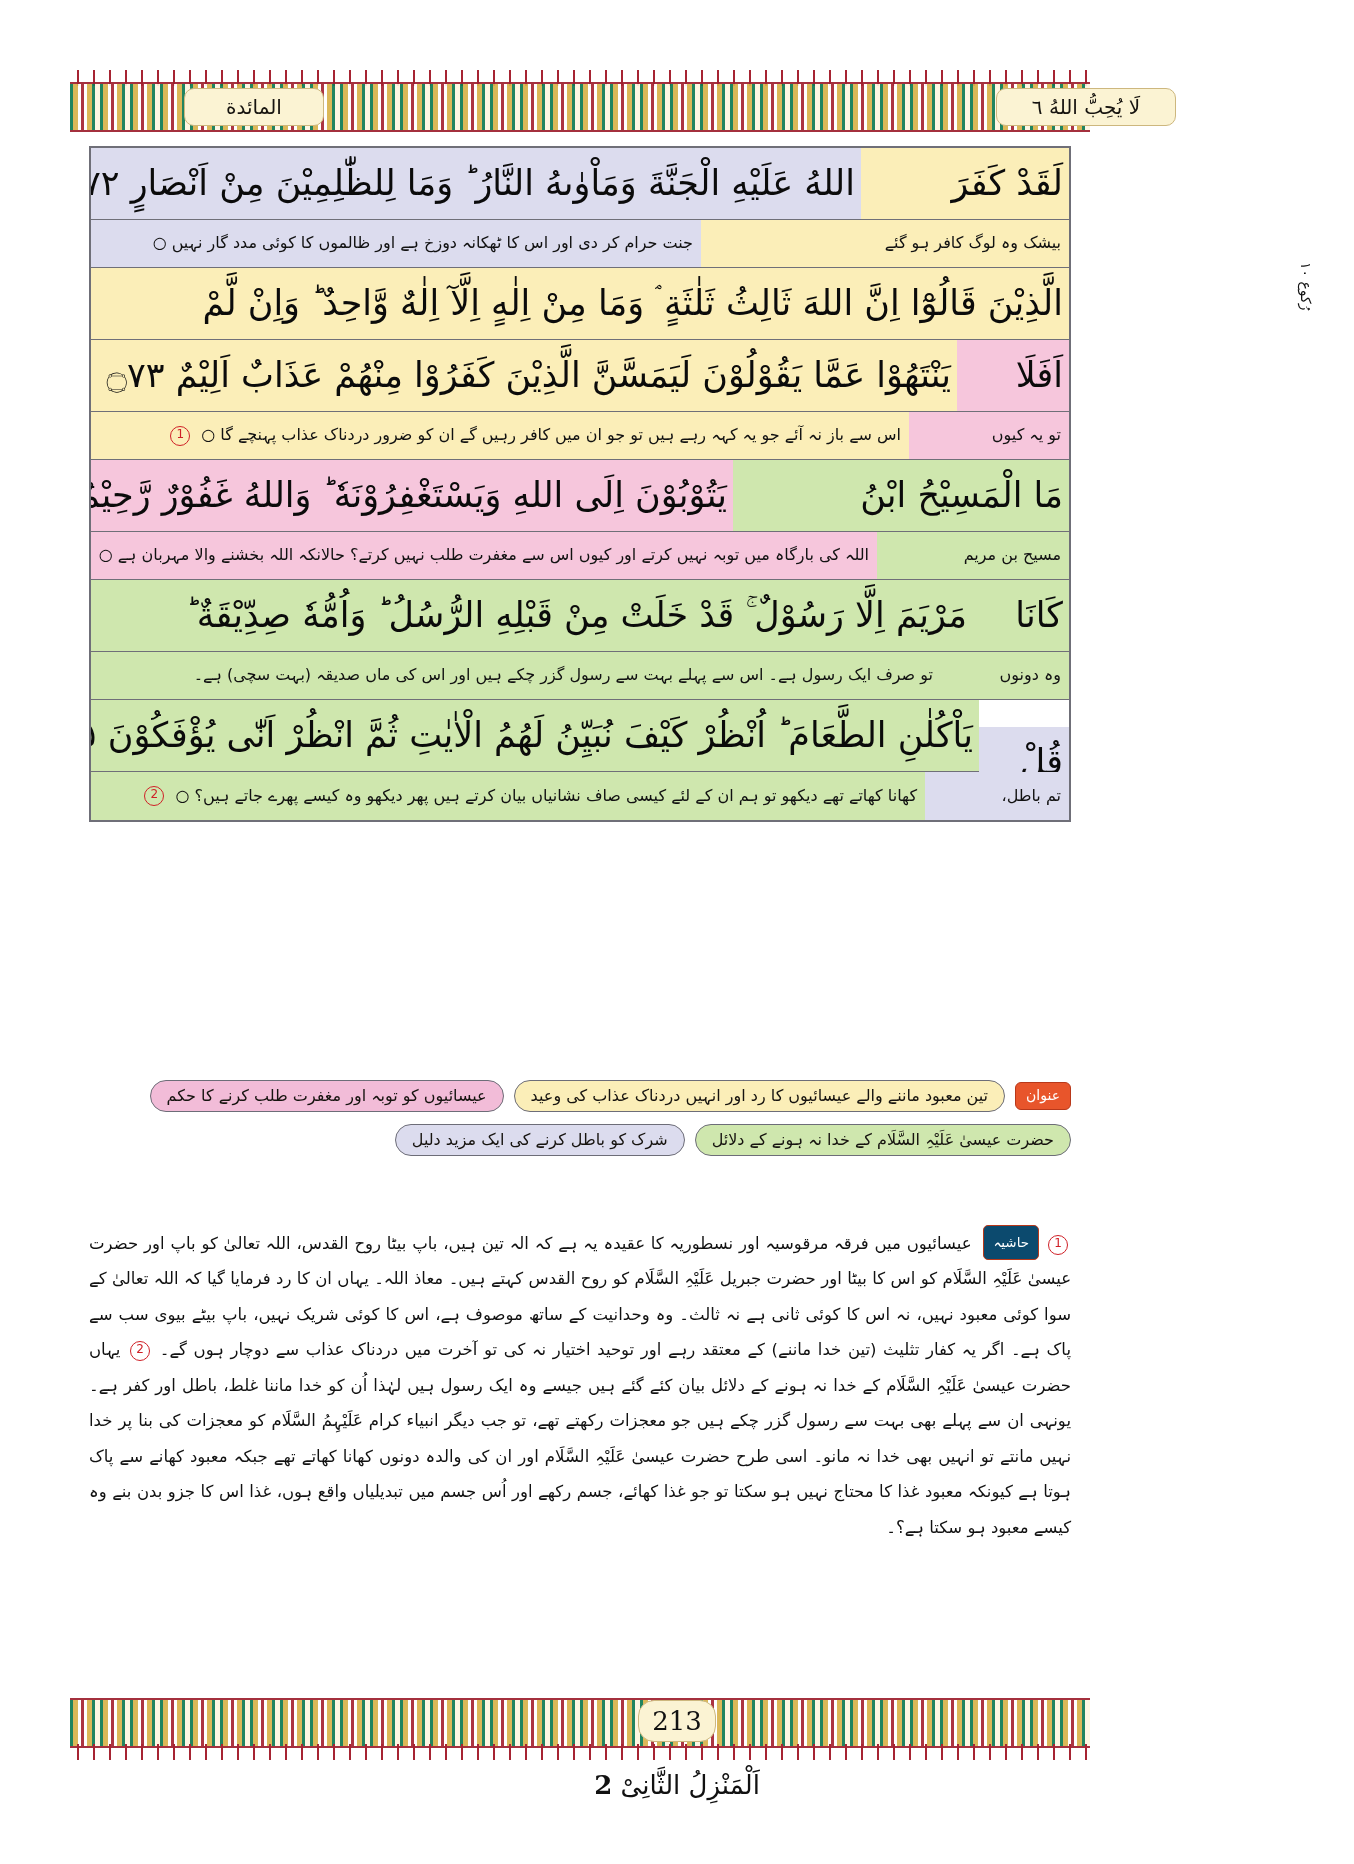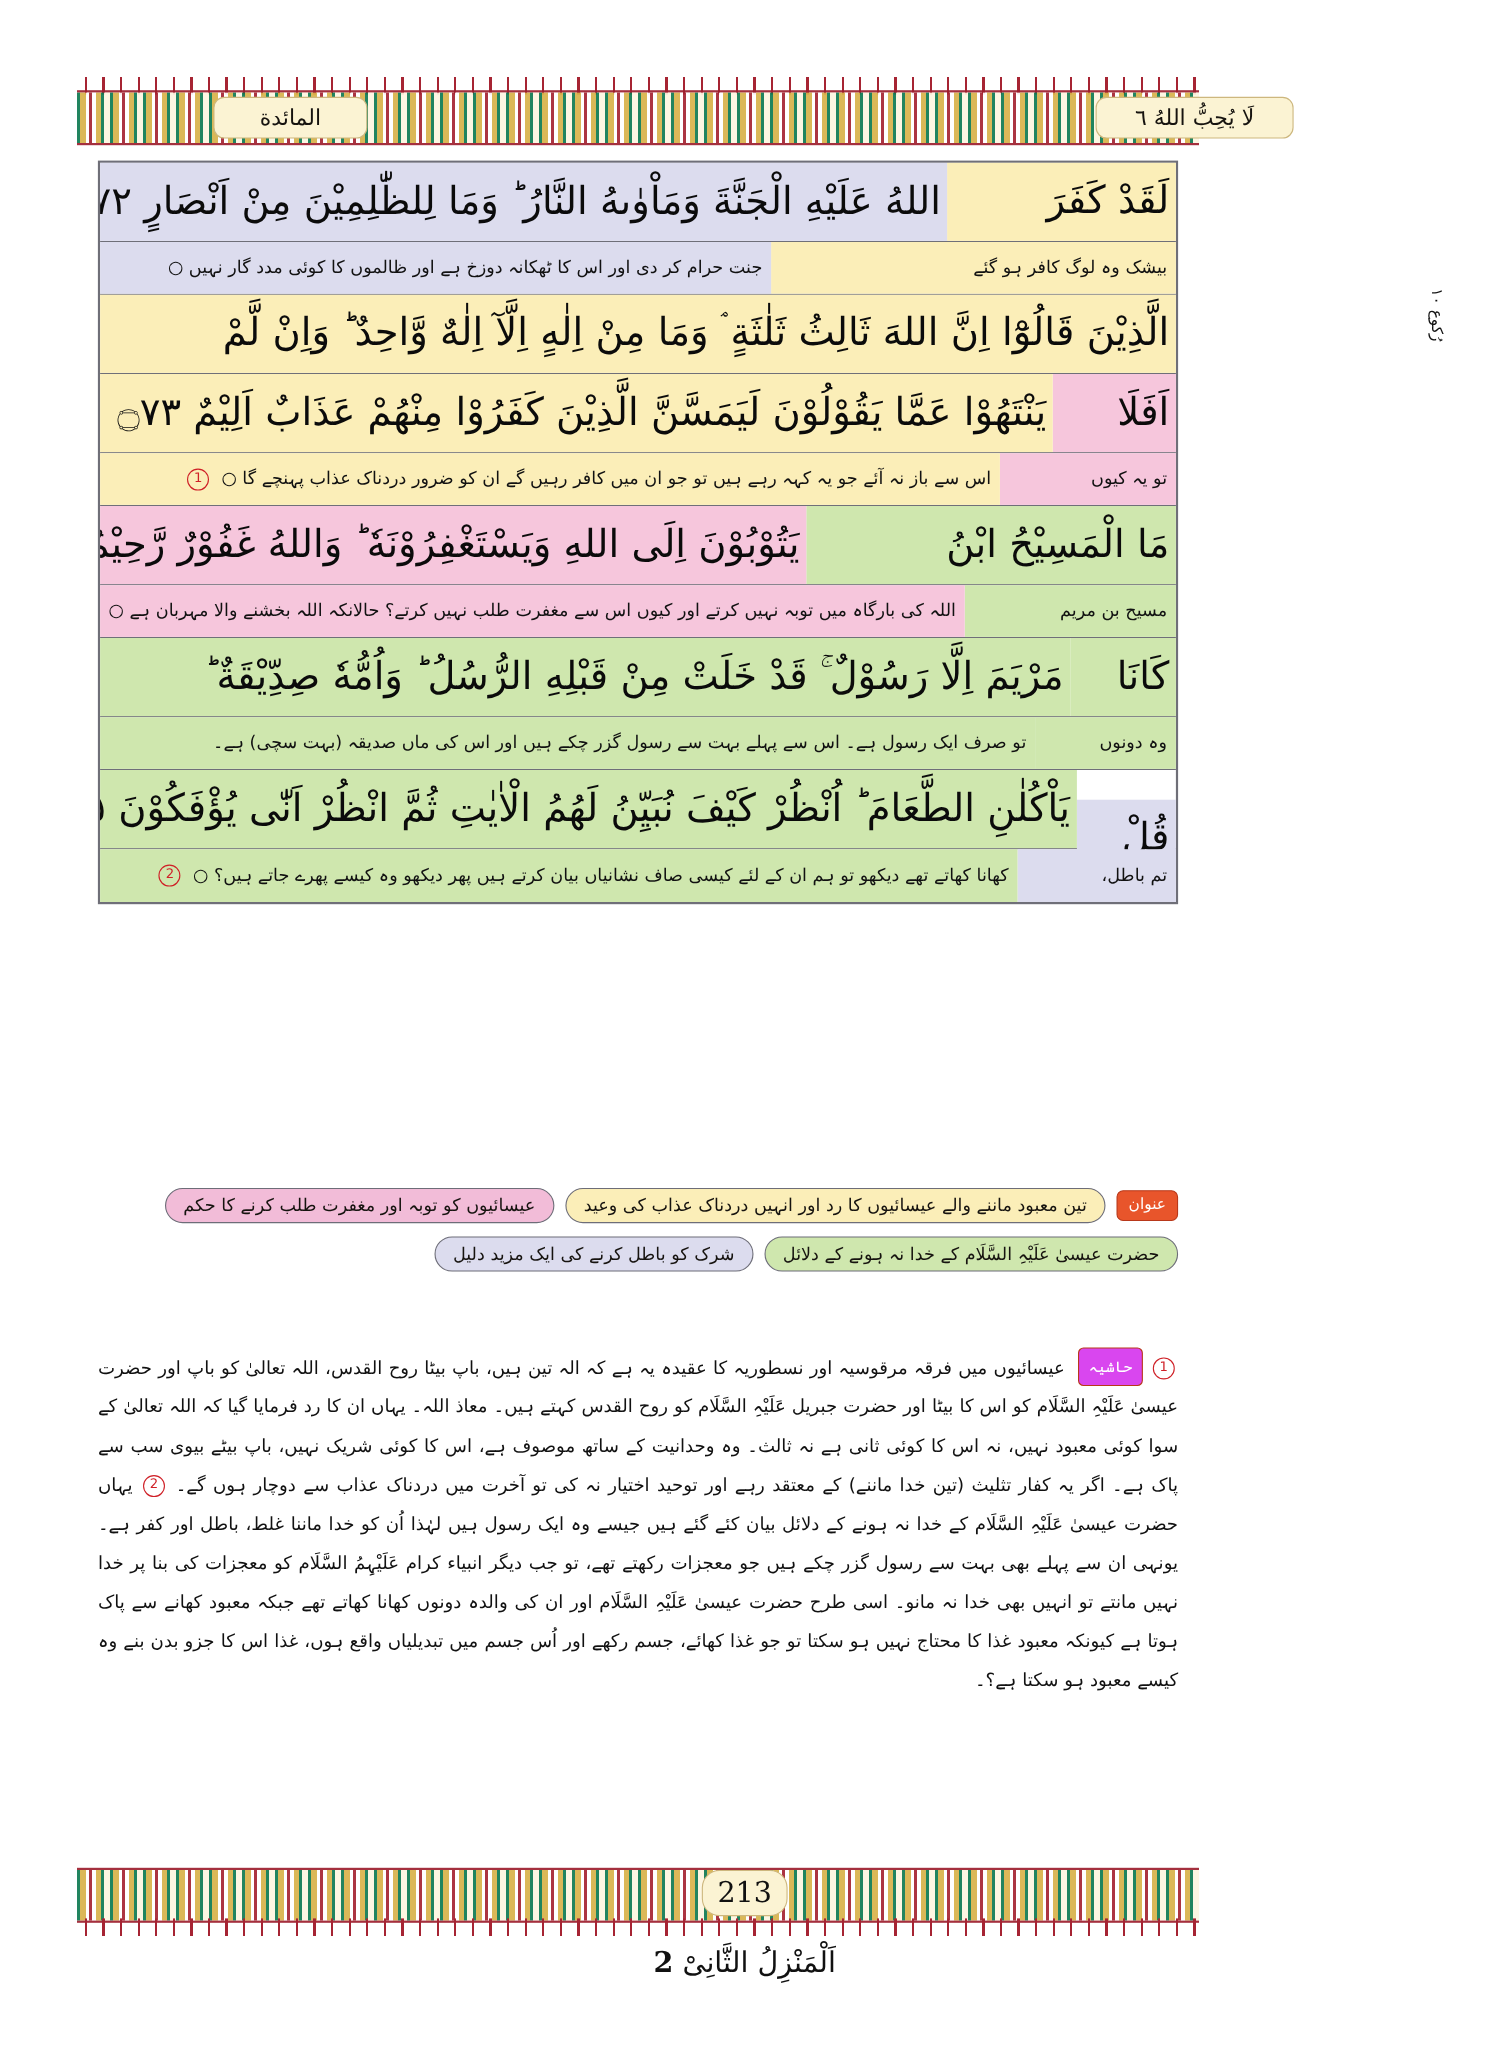--- a/index.html
+++ b/index.html
@@ -38,21 +38,21 @@
   .orn-spikes.t{top:70px;}
   .orn-spikes.b{top:1744px;transform:scaleY(-1);}
 
   .hdr-cartouche{
     position:absolute;top:88px;height:36px;
     background:#fbf3d3;border:1px solid #cdb77e;border-radius:10px;
     display:flex;align-items:center;justify-content:center;
     font-size:20px;color:#16130f;padding:0 14px;line-height:1;
     font-family:"DejaVu Sans","Liberation Sans",sans-serif;
   }
-  .hdr-left{left:194px;min-width:110px;}
+  .hdr-left{left:184px;min-width:110px;}
   .hdr-right{right:178px;min-width:150px;}
 
   
   .quran-block{position:absolute;left:89px;top:146px;width:982px;
     border:2px solid #6f6f78;box-sizing:border-box;}
   .row{display:flex;width:100%;box-sizing:border-box;border-bottom:1px solid #6f6f78;}
   .row:last-child{border-bottom:none;}
   .row.arabic{height:72px;}
   .row.urdu{height:48px;}
   .cell{display:flex;align-items:center;box-sizing:border-box;overflow:hidden;}
@@ -102,22 +102,22 @@
   .pill.g{background:#cfe7ae;}
   .pill.l{background:#dcdcee;}
 
   
   .footnote{
     position:absolute;left:89px;top:1225px;width:982px;
     font-size:16.5px;line-height:2.15;color:#111;text-align:justify;direction:rtl;
   }
   .footnote p{margin:0;}
   .tag-hashia{
-    display:inline-block;background:#d946ef;color:#fff;border:1px solid #b8381a;border-radius:5px;
-    font-size:13.5px;padding:2px 9px;margin-left:6px;vertical-align:2px;font-family:Liberation Serif, serif;
+    display:inline-block;background:#0c4a6e;color:#fff;border:1px solid #b8381a;border-radius:5px;
+    font-size:13.5px;padding:2px 9px;margin-left:6px;vertical-align:2px;
   }
 
   
   .pageno{
     position:absolute;top:1700px;left:50%;transform:translateX(-50%);
     background:#fbf3d3;border:1px solid #cdb77e;border-radius:16px;
     min-width:76px;height:40px;display:flex;align-items:center;justify-content:center;
     font-size:26px;color:#111;font-family:"DejaVu Serif","Liberation Serif",serif;
   }
   .manzil{

